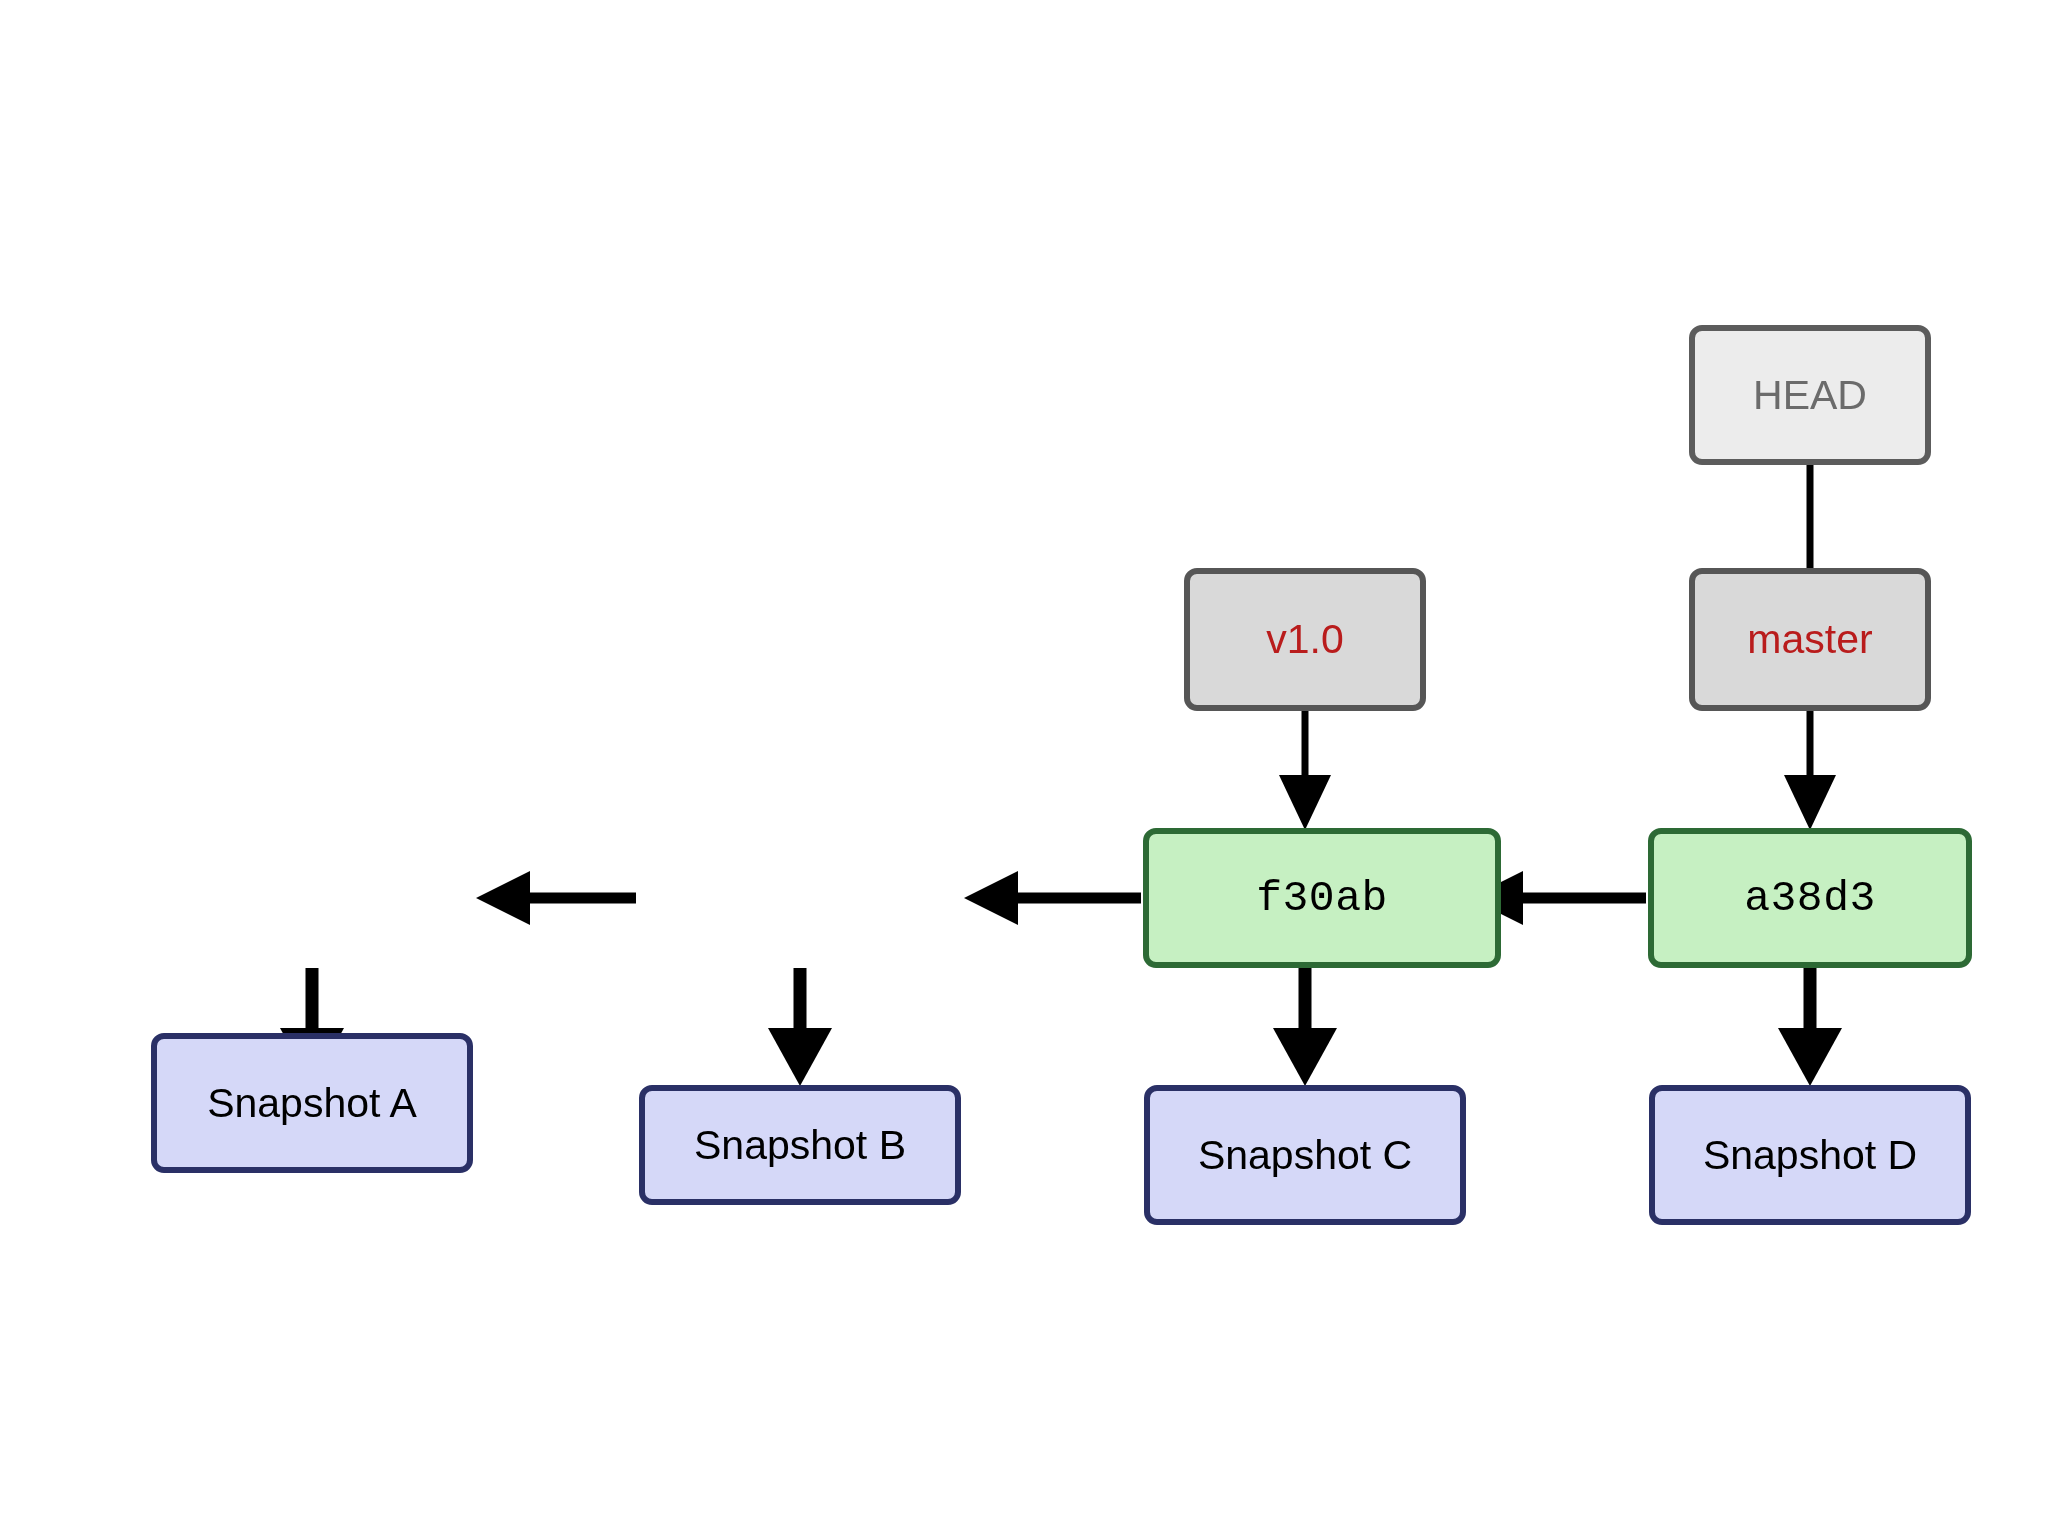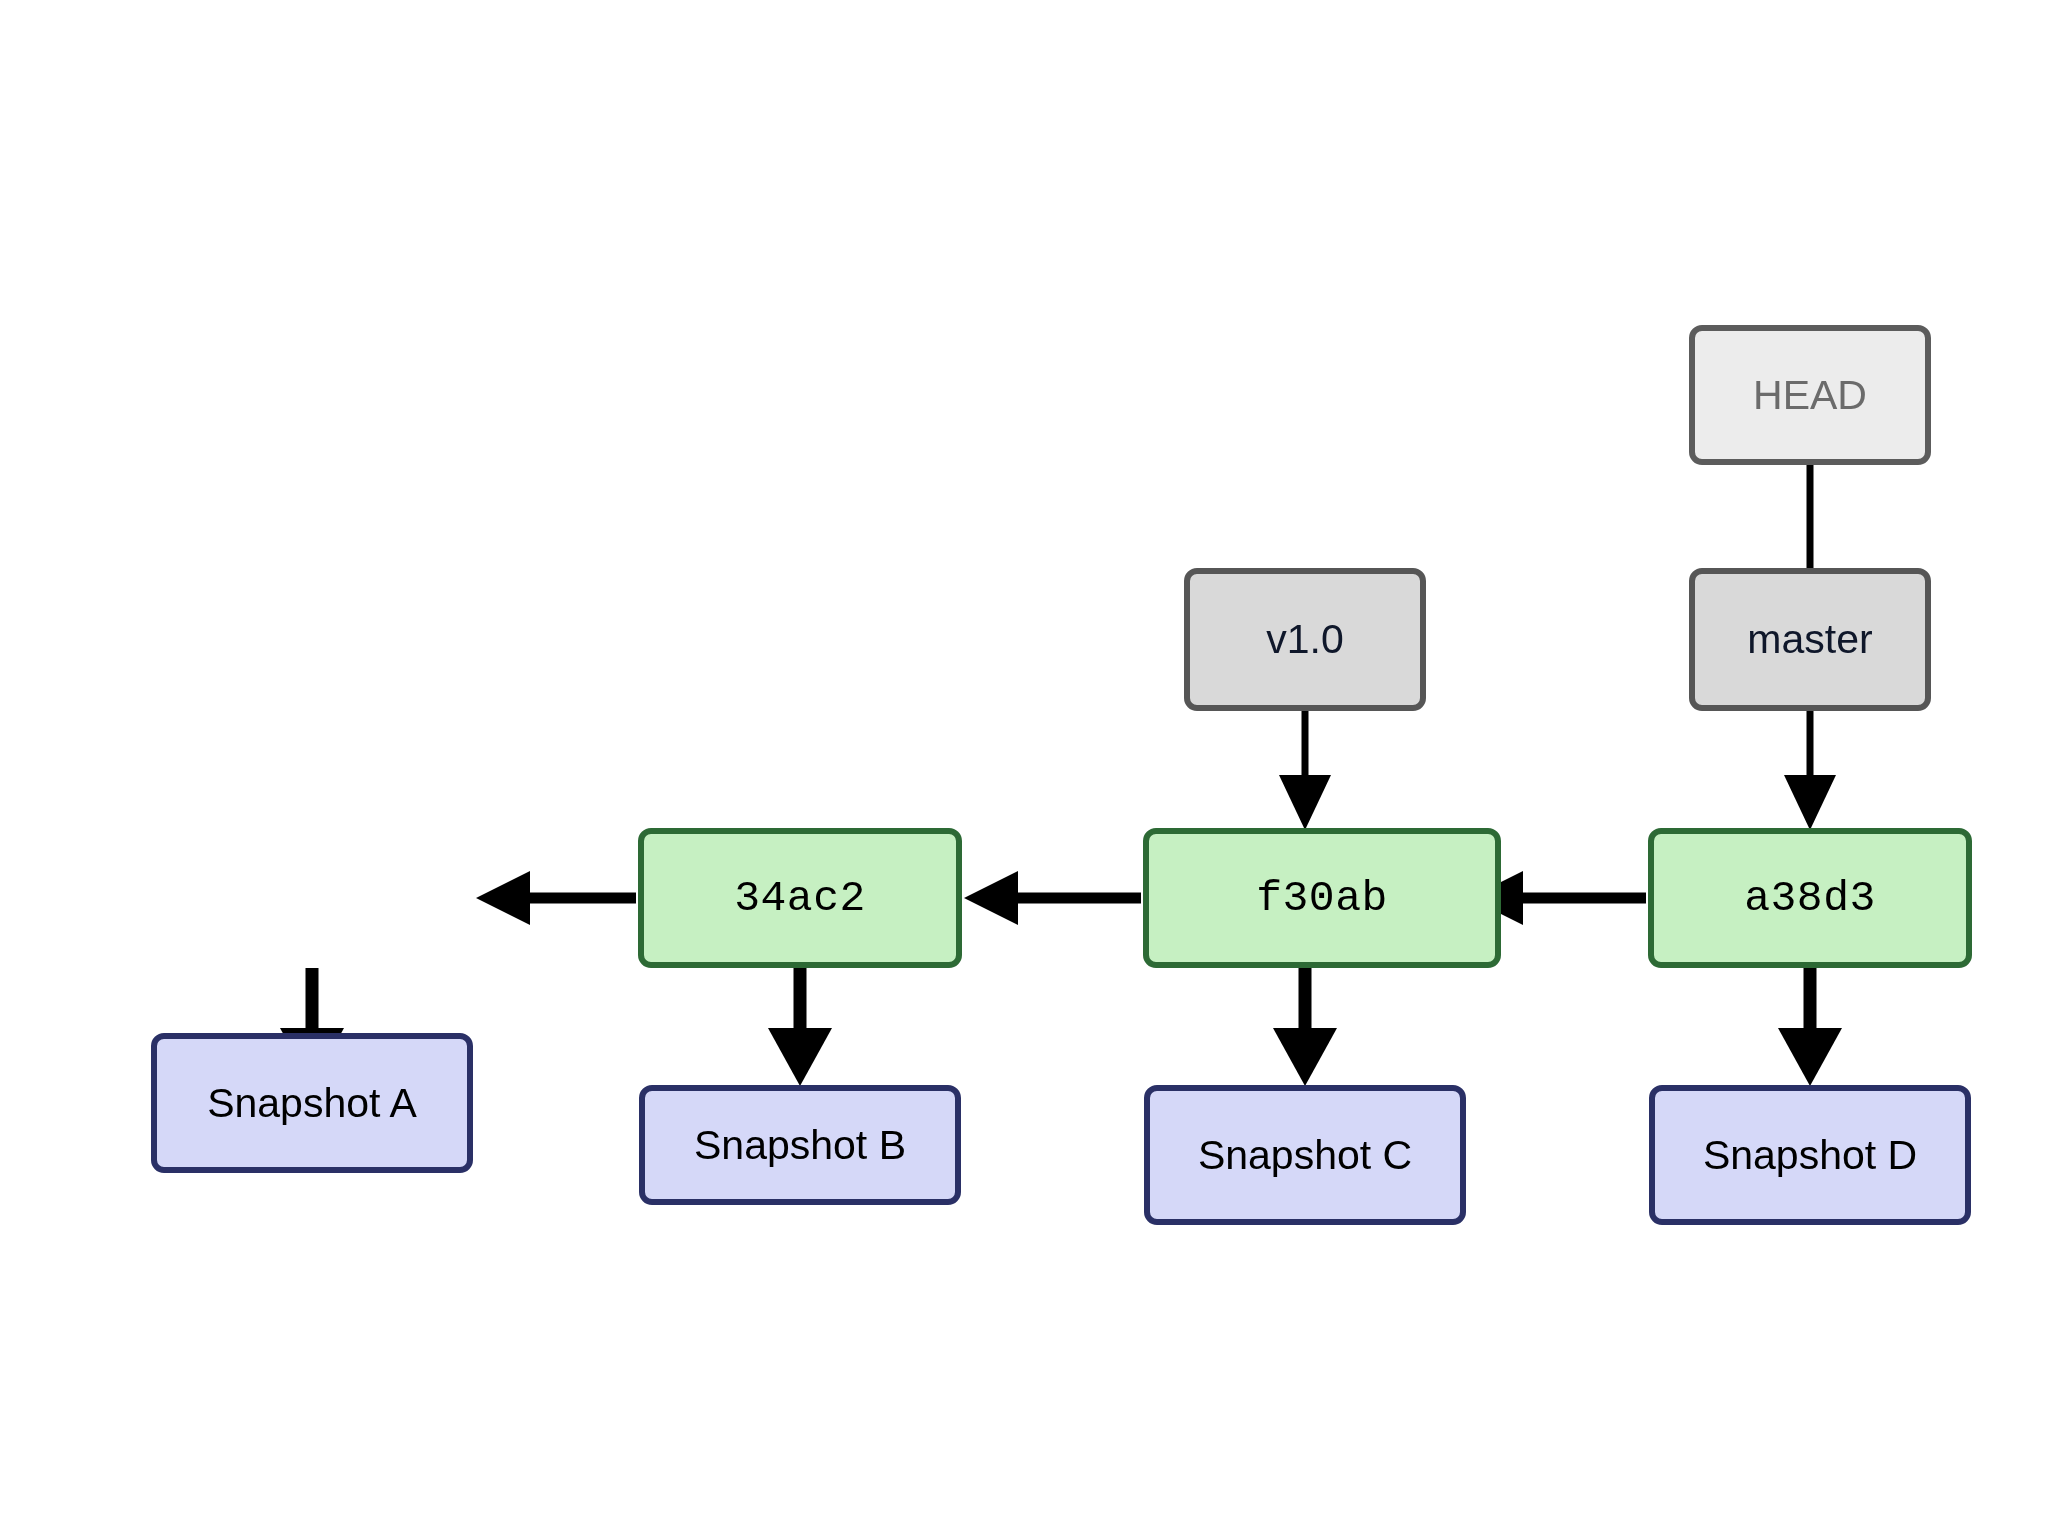--- a/index.html
+++ b/index.html
@@ -58,21 +58,21 @@
     border-width: 6px;
     color: #000000;
     font-family: "Liberation Sans", sans-serif;
     font-size: 41px;
   }
   
   .node.ref {
     background: #d9d9d9;
     border-color: #565656;
     border-width: 6px;
-    color: #0f172a;
+    color: #b91c1c;
     font-family: "Liberation Sans", sans-serif;
     font-size: 41px;
   }
   
   .node.head {
     background: #ececec;
     border-color: #5c5c5c;
     border-width: 6px;
     color: #6b6b6b;
     font-family: "Liberation Sans", sans-serif;
@@ -138,23 +138,20 @@
     <span>HEAD</span>
   </div>
 
   <div class="node ref" style="left:1160px; top:568px; width:242px; height:143px;">
     <span>v1.0</span>
   </div>
   <div class="node ref" style="left:1665px; top:568px; width:242px; height:143px;">
     <span>master</span>
   </div>
 
-  <div class="node commit" style="left:614px; top:828px; width:324px; height:140px;">
-    <span>34ac2</span>
-  </div>
   <div class="node commit" style="left:1119px; top:828px; width:358px; height:140px;">
     <span>f30ab</span>
   </div>
   <div class="node commit" style="left:1624px; top:828px; width:324px; height:140px;">
     <span>a38d3</span>
   </div>
 
   <div class="node snapshot" style="left:127px; top:1033px; width:322px; height:140px;">
     <span>Snapshot A</span>
   </div>

